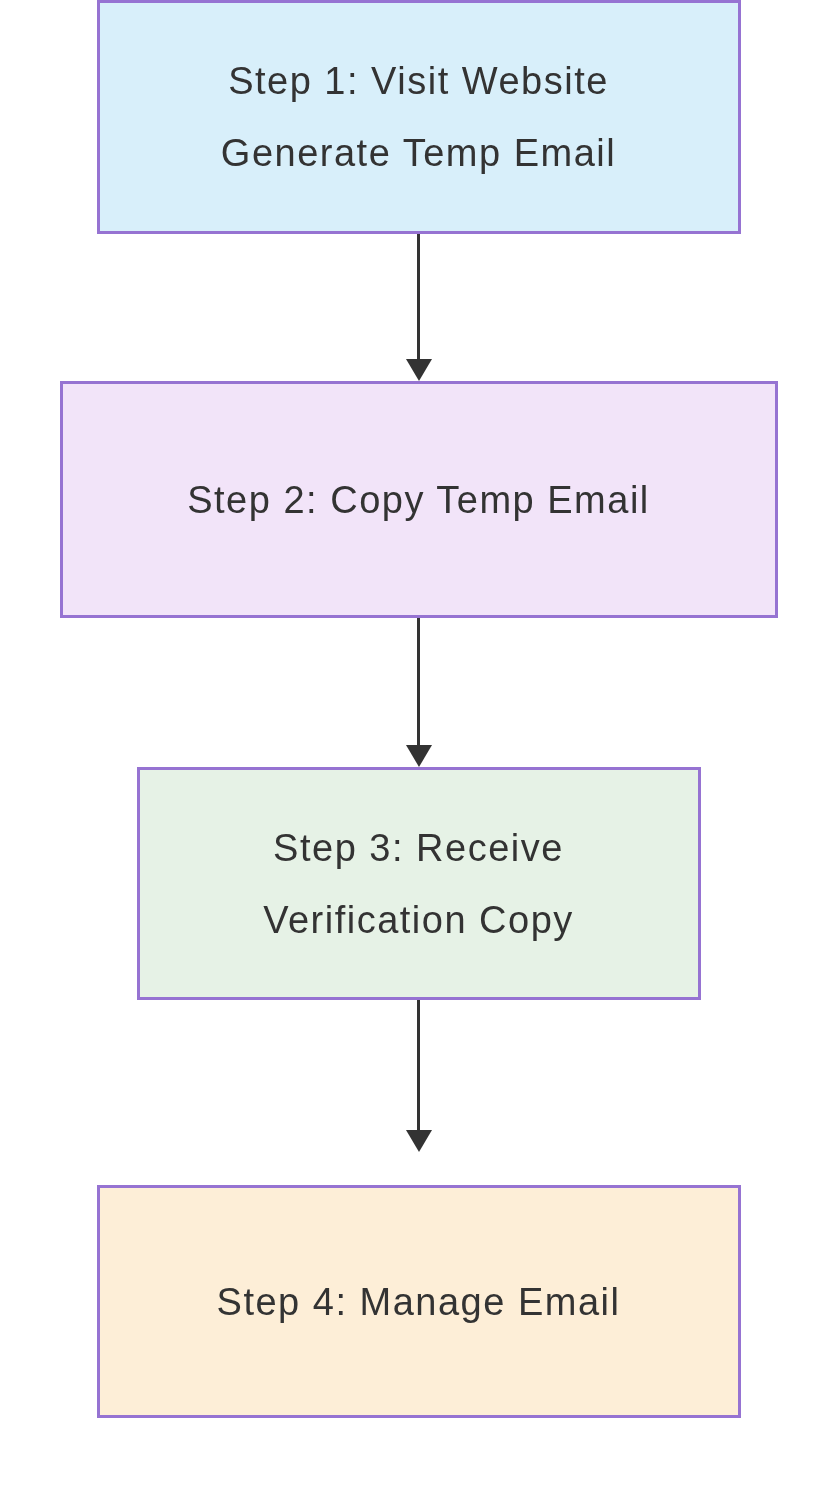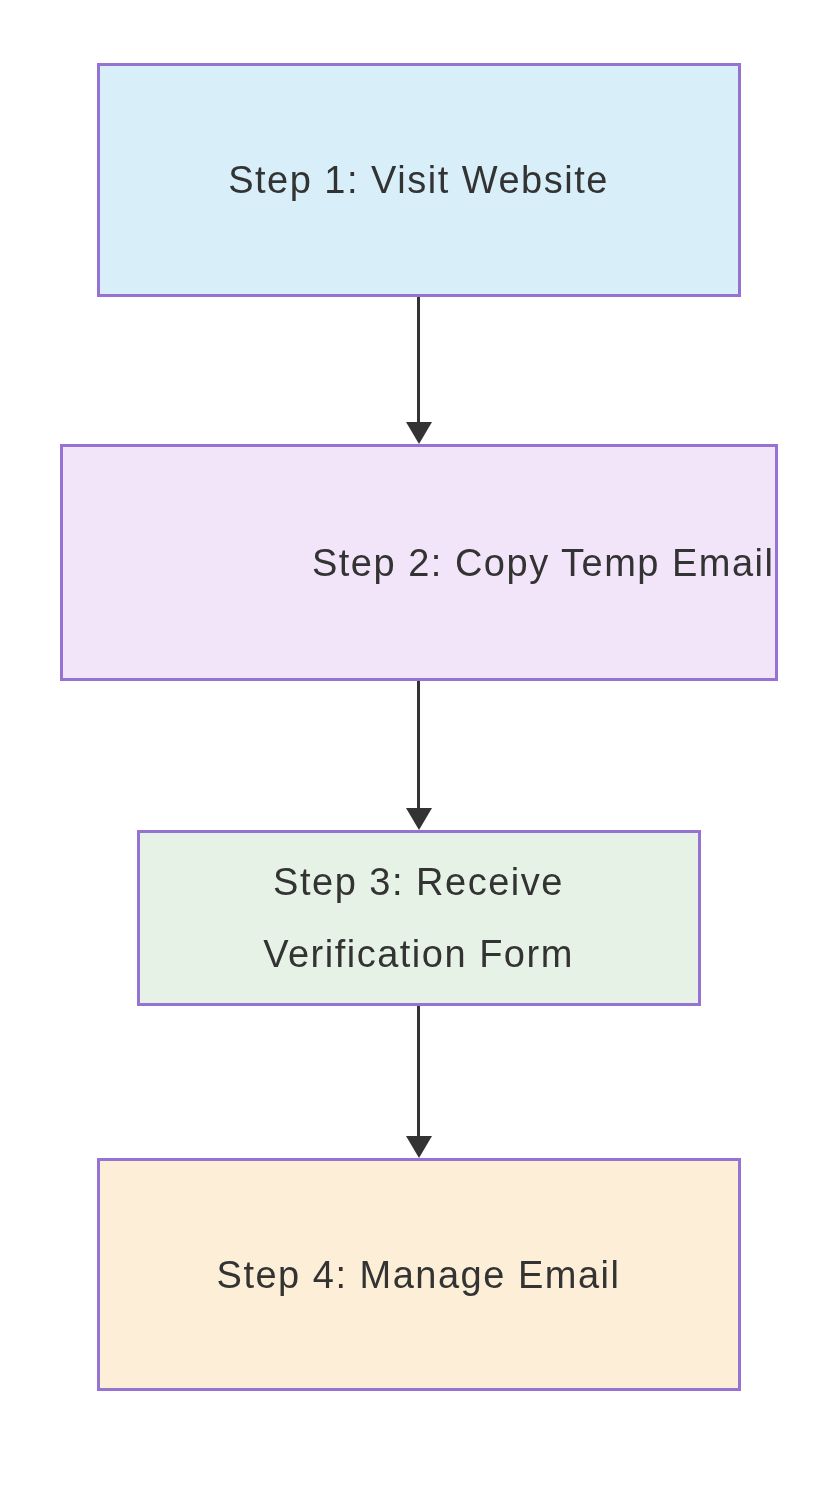--- a/index.html
+++ b/index.html
@@ -10,21 +10,20 @@
   .canvas {
     position: relative;
     width: 837px;
     height: 1510px;
     background: #ffffff;
     font-family: "Liberation Sans", sans-serif;
     display: flex;
     flex-direction: column;
     align-items: center;
     box-sizing: border-box;
-    padding-top: 63px;
     overflow: hidden;
   }
   .node {
     box-sizing: border-box;
     border: 3px solid #9673d2;
     display: flex;
     flex-direction: column;
     align-items: center;
     justify-content: center;
     text-align: center;
@@ -32,21 +31,21 @@
     font-size: 38px;
     letter-spacing: 1.5px;
     flex-shrink: 0;
   }
   .node .line {
     line-height: 72px;
     white-space: nowrap;
   }
   .node-1 { width: 644px; height: 234px; }
   .node-2 { width: 718px; height: 237px; }
-  .node-3 { width: 564px; height: 176px; }
+  .node-3 { width: 564px; height: 233px; }
   .node-4 { width: 644px; height: 233px; }
 
   .arrow {
     display: flex;
     flex-direction: column;
     align-items: center;
     flex-shrink: 0;
     width: 30px;
   }
   .arrow-1 { height: 147px; }
@@ -66,43 +65,44 @@
     flex-shrink: 0;
   }
 </style>
 </head>
 <body>
 
 <div class="canvas">
 
   <div class="node node-1" style="background-color: rgb(216, 239, 250); border-color: rgb(150, 115, 210); color: rgb(51, 51, 51);">
     <div class="line">Step 1: Visit Website</div>
+    <div class="line">Generate Temp Email</div>
   </div>
 
   <div class="arrow arrow-1">
     <div class="shaft" style="background-color: rgb(51, 51, 51);"></div>
     <div class="head" style="border-top-color: rgb(51, 51, 51);"></div>
   </div>
 
-  <div class="node node-2" style="background-color: rgb(242, 228, 249); border-color: rgb(150, 115, 210); color: rgb(51, 51, 51); align-items: flex-end;">
+  <div class="node node-2" style="background-color: rgb(242, 228, 249); border-color: rgb(150, 115, 210); color: rgb(51, 51, 51);">
     <div class="line">Step 2: Copy Temp Email</div>
   </div>
 
   <div class="arrow arrow-2">
     <div class="shaft" style="background-color: rgb(51, 51, 51);"></div>
     <div class="head" style="border-top-color: rgb(51, 51, 51);"></div>
   </div>
 
   <div class="node node-3" style="background-color: rgb(230, 242, 230); border-color: rgb(150, 115, 210); color: rgb(51, 51, 51);">
     <div class="line">Step 3: Receive</div>
-    <div class="line">Verification Form</div>
+    <div class="line">Verification Copy</div>
   </div>
 
   <div class="arrow arrow-3">
     <div class="shaft" style="background-color: rgb(51, 51, 51);"></div>
     <div class="head" style="border-top-color: rgb(51, 51, 51);"></div>
   </div>
 
-  <div class="node node-4" style="background-color: rgb(253, 238, 215); border-color: rgb(150, 115, 210); color: rgb(51, 51, 51);">
+  <div class="node node-4" style="background-color: rgb(253, 238, 215); border-color: rgb(150, 115, 210); color: rgb(51, 51, 51); margin-top: 33px;">
     <div class="line">Step 4: Manage Email</div>
   </div>
 
 </div>
 
 </body></html>

